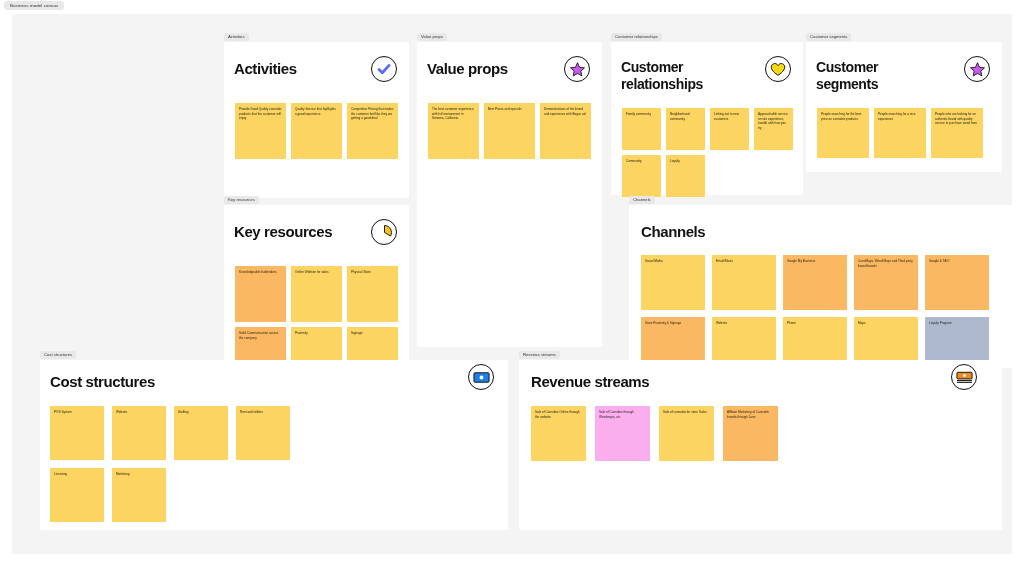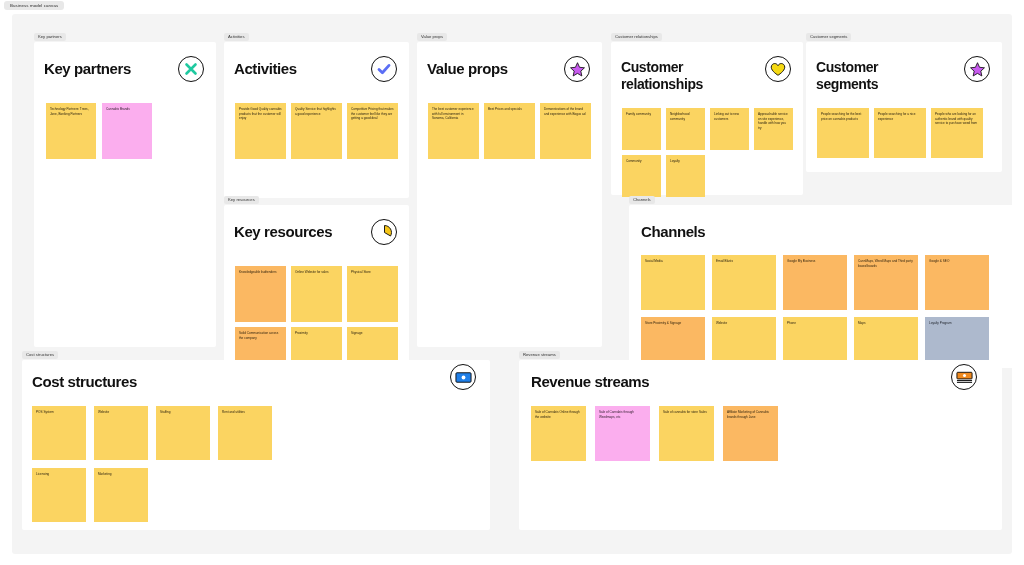--- a/index.html
+++ b/index.html
@@ -75,37 +75,20 @@
 <div id="app">
 
   <div class="tabstrip">
     <div class="tab">
       <span>Business model canvas</span>
     </div>
   </div>
 
   <div class="canvas"></div>
 
-  <div class="block" style="left:34px; top:42px; width:182px; height:305px;">
-    <div class="block-tag">Key partners</div>
-    <div class="block-title t-lg" style="left:10px; top:18px;">Key partners</div>
-    <div class="badge" style="right:12px; top:14px; width:26px; height:26px;">
-      <svg width="16" height="16" viewBox="0 0 16 16">
-        <path d="M3.5 3.5 L12.5 12.5 M12.5 3.5 L3.5 12.5" stroke="#1fc9a0" stroke-width="2.6" stroke-linecap="round"></path>
-      </svg>
-    </div>
-    <div class="notes" style="left:12px; top:61px; width:160px; gap:6px;">
-      <div class="note" style="width:50px;height:56px;">
-        <span>Technology Partners: Trees, Jane, Banking Partners</span>
-      </div>
-      <div class="note pink" style="width:50px;height:56px;">
-        <span>Cannabis Brands</span>
-      </div>
-    </div>
-  </div>
 
   <div class="block" style="left:224px; top:42px; width:185px; height:156px;">
     <div class="block-tag">Activities</div>
     <div class="block-title t-lg" style="left:10px; top:18px;">Activities</div>
     <div class="badge" style="right:12px; top:14px; width:26px; height:26px;">
       <svg width="16" height="16" viewBox="0 0 16 16">
         <path d="M3 8.4 L6.4 11.8 L13 4.4" stroke="#5b6ef5" stroke-width="2.8" fill="none" stroke-linecap="round" stroke-linejoin="round"></path>
       </svg>
     </div>
     <div class="notes" style="left:11px; top:61px; width:166px; gap:5px;">
@@ -256,21 +239,21 @@
       </div>
       <div class="note" style="width:64px;height:55px;">
         <span>Maps</span>
       </div>
       <div class="note blue" style="width:64px;height:55px;">
         <span>Loyalty Program</span>
       </div>
     </div>
   </div>
 
-  <div class="block" style="left:22px; top:360px; width:468px; height:170px;">
+  <div class="block" style="left:40px; top:360px; width:468px; height:170px;">
     <div class="block-tag">Cost structures</div>
     <div class="block-title t-lg" style="left:10px; top:13px;">Cost structures</div>
     <div class="badge" style="left:428px; top:4px; width:26px; height:26px;">
       <svg width="17" height="13" viewBox="0 0 18 13">
         <rect x="1" y="1.5" width="16" height="10" rx="1" fill="#1f7fe8" stroke="#111" stroke-width="1"></rect>
         <circle cx="9" cy="6.5" r="2" fill="#ffffff"></circle>
       </svg>
     </div>
     <div class="notes" style="left:10px; top:46px; width:240px; gap:8px;">
       <div class="note" style="width:54px;height:54px;">

